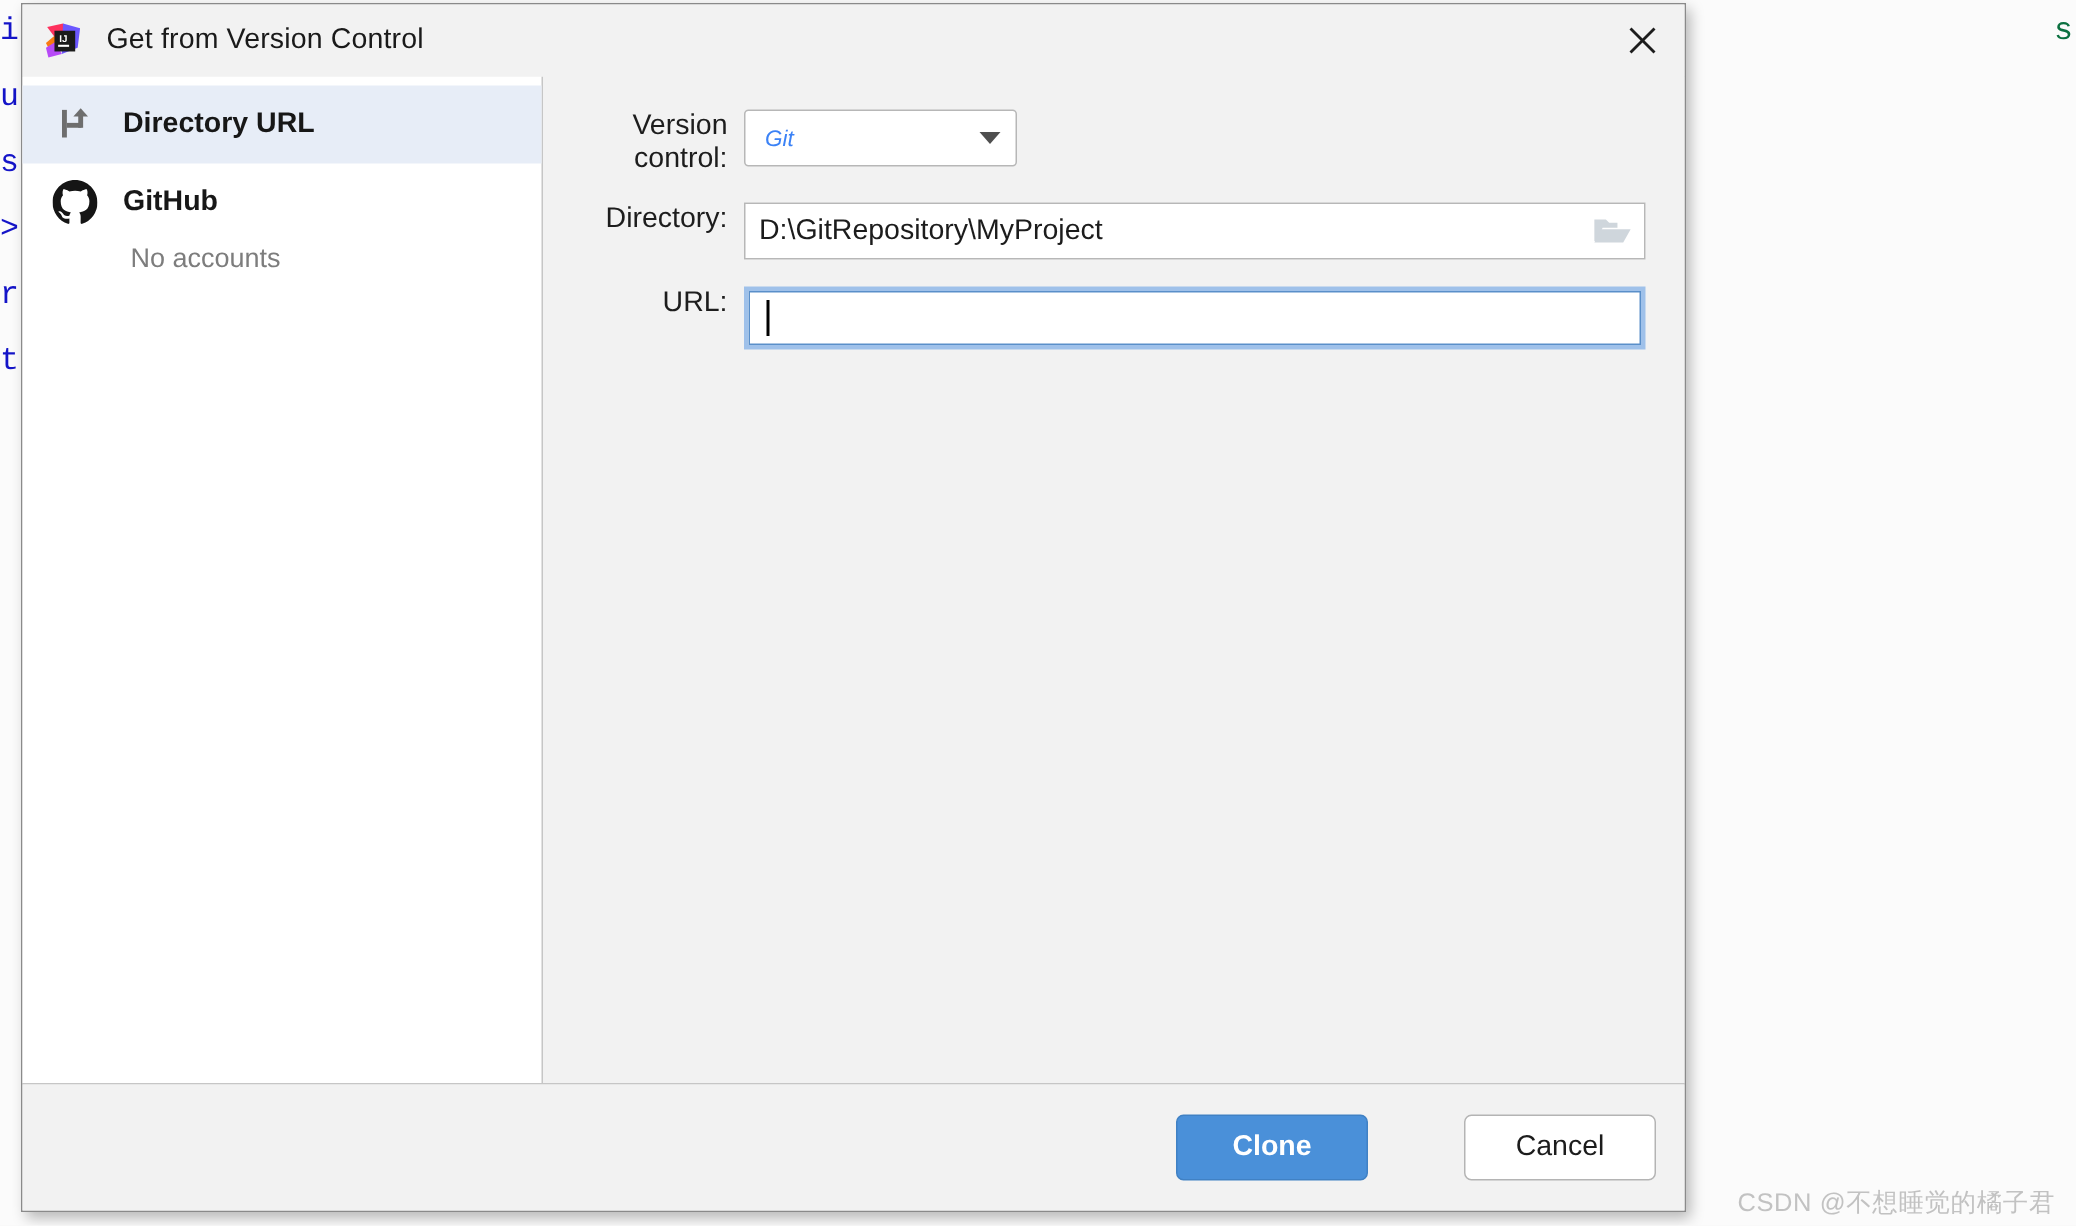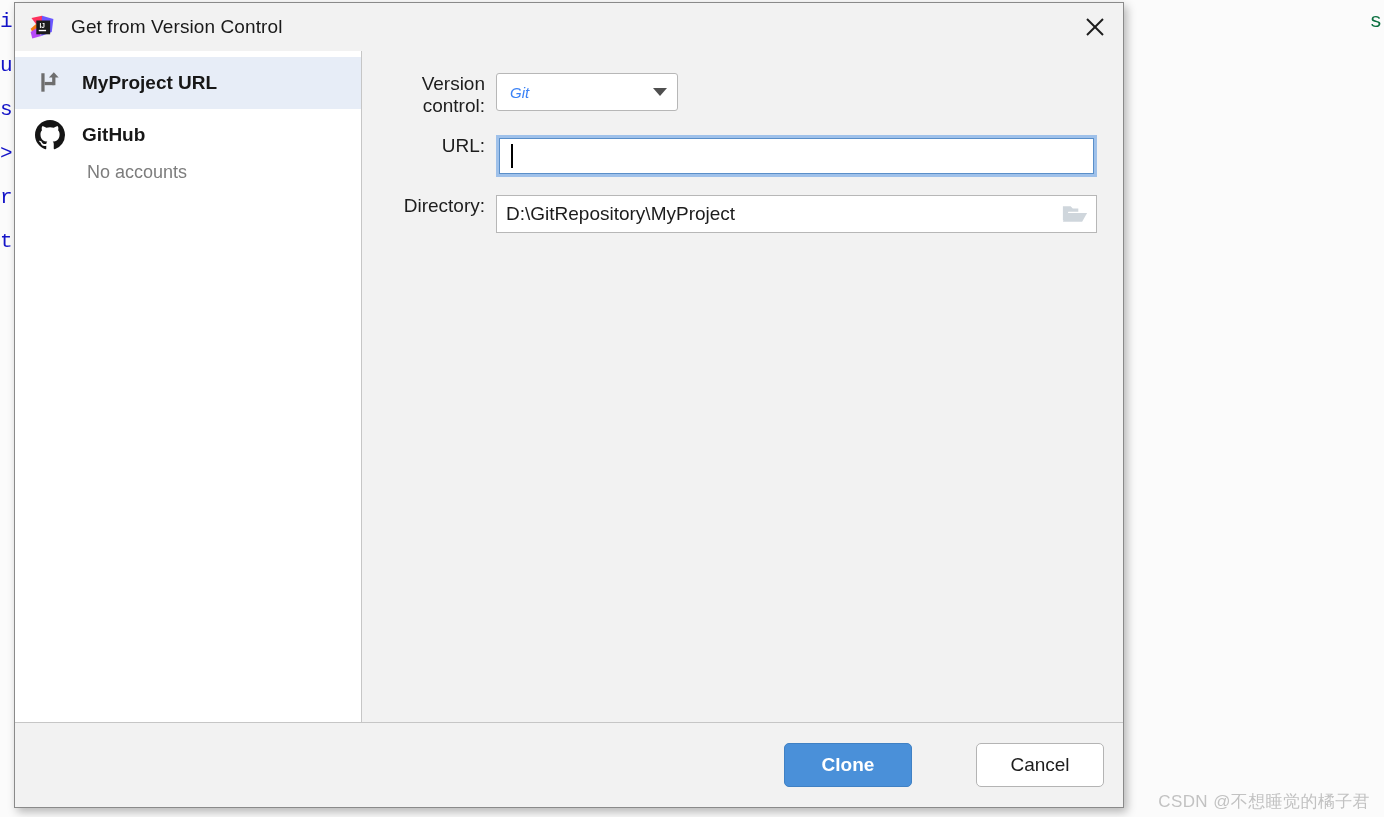--- a/index.html
+++ b/index.html
@@ -318,21 +318,21 @@
 
       <div class="side-item selected">
         <span class="side-ico">
           <svg viewBox="0 0 24 24" width="26" height="26" aria-hidden="true">
             <rect x="4" y="3" width="3" height="17" fill="#6e6e6e"></rect>
             <rect x="7" y="11" width="9" height="3" fill="#6e6e6e"></rect>
             <rect x="14" y="6" width="3" height="8" fill="#6e6e6e"></rect>
             <path d="M15.5 2 L20 7 L11 7 Z" fill="#6e6e6e"></path>
           </svg>
         </span>
-        <span class="side-label">MyProject URL</span>
+        <span class="side-label">Directory URL</span>
       </div>
 
       <div class="side-item">
         <span class="side-ico">
           <svg viewBox="0 0 16 16" width="30" height="30" aria-hidden="true">
             <path fill="#151515" d="M8 0C3.58 0 0 3.58 0 8c0 3.54 2.29 6.53 5.47 7.59.4.07.55-.17.55-.38 0-.19-.01-.82-.01-1.49-2.01.37-2.53-.49-2.69-.94-.09-.23-.48-.94-.82-1.13-.28-.15-.68-.52-.01-.53.63-.01 1.08.58 1.23.82.72 1.21 1.87.87 2.33.66.07-.52.28-.87.51-1.07-1.78-.2-3.64-.89-3.64-3.95 0-.87.31-1.59.82-2.15-.08-.2-.36-1.02.08-2.12 0 0 .67-.21 2.2.82.64-.18 1.32-.27 2-.27s1.36.09 2 .27c1.53-1.04 2.2-.82 2.2-.82.44 1.1.16 1.92.08 2.12.51.56.82 1.27.82 2.15 0 3.07-1.87 3.75-3.65 3.95.29.25.54.73.54 1.48 0 1.07-.01 1.93-.01 2.2 0 .21.15.46.55.38A8.01 8.01 0 0 0 16 8c0-4.42-3.58-8-8-8z"></path>
           </svg>
         </span>
         <span class="side-label">GitHub</span>
       </div>
@@ -340,44 +340,44 @@
 
     </div>
 
     <div id="content">
 
       <div class="field-row">
         <div class="field-label">Version control:</div>
         <div class="combo">
           <span class="combo-value">Git</span>
           <span class="caret"></span>
-        </div>
-      </div>
-
-      <div class="field-row">
-        <div class="field-label">URL:</div>
-        <div class="text-input focused">
-          <span></span>
-          <span class="caret-bar"></span>
         </div>
       </div>
 
       <div class="field-row">
         <div class="field-label">Directory:</div>
         <div class="text-input">
           <span>D:\GitRepository\MyProject</span>
           <span class="browse-ico">
             <svg viewBox="0 0 24 20" width="28" height="22" aria-hidden="true">
               <path d="M1 3h7l2 2h5v3H6L2.5 16H1z" fill="#cfd6dc"></path>
               <path d="M5 9h18l-4.5 8H1z" fill="#cfd6dc"></path>
             </svg>
           </span>
         </div>
       </div>
 
+      <div class="field-row">
+        <div class="field-label">URL:</div>
+        <div class="text-input focused">
+          <span></span>
+          <span class="caret-bar"></span>
+        </div>
+      </div>
+
     </div>
   </div>
 
   <div id="footer">
     <div class="btn primary">Clone</div>
     <div class="btn secondary">Cancel</div>
   </div>
 
 </div>
 

